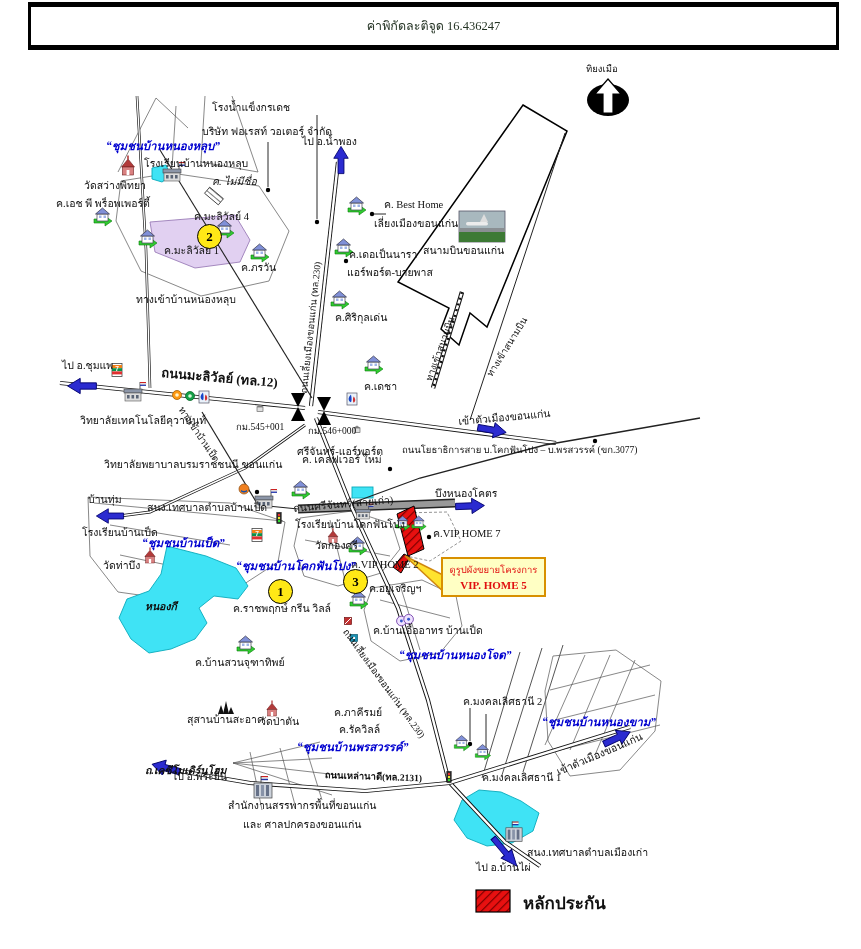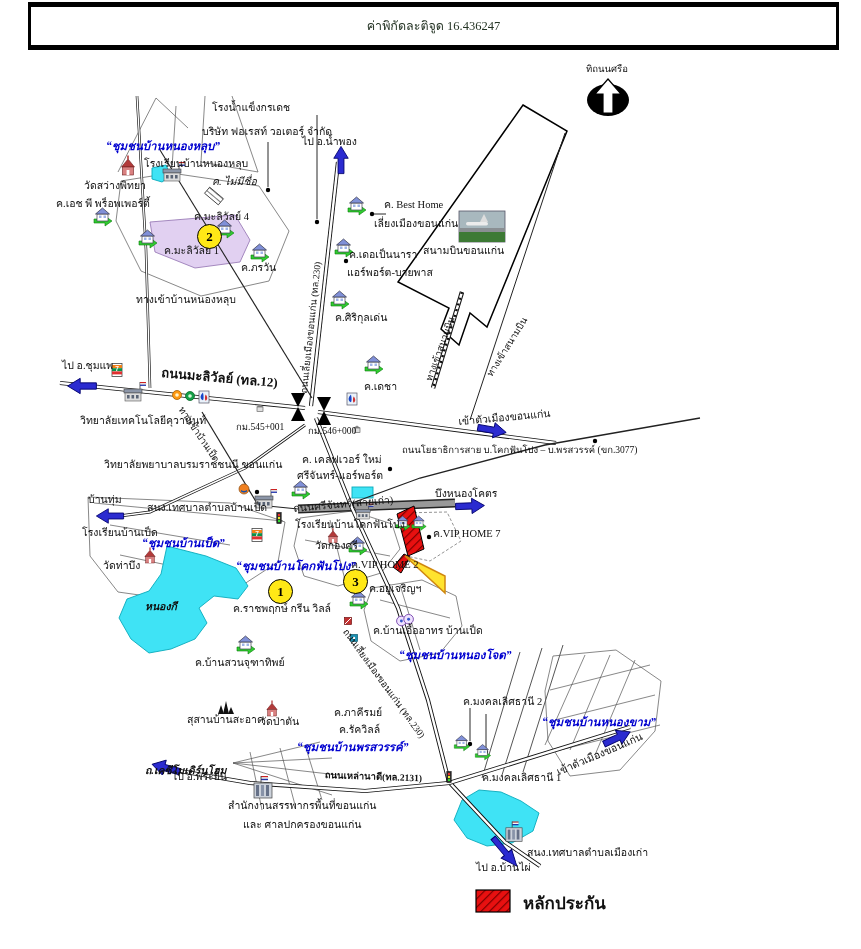--- a/index.html
+++ b/index.html
@@ -334,21 +334,21 @@
     </g>
 
     <g>
       <ellipse cx="608" cy="100" rx="21" ry="16" fill="#000"></ellipse>
       <polygon points="608,79 621,94 613,94 613,113 603,113 603,94 595,94" fill="#fff" stroke="#000" stroke-width="1.2"></polygon>
     </g>
 
     <rect x="476" y="890" width="34" height="22" fill="url(#redhatch)" stroke="#000" stroke-width="1.2"></rect>
   </svg>
 
-  <div class="lbl sm" style="left:586px;top:64px">ทิถนนศรือ</div>
+  <div class="lbl sm" style="left:586px;top:64px">ทิยงเมือ</div>
   <div class="lbl und" style="left:212px;top:102px">โรงน้ำแข็งกรเดช</div>
   <div class="lbl und" style="left:202px;top:126px">บริษัท ฟอเรสท์ วอเตอร์ จำกัด</div>
   <div class="lbl" style="left:302px;top:136px">ไป อ.น้ำพอง</div>
   <div class="lbl comm" style="left:106px;top:140px">“ชุมชนบ้านหนองหลุบ”</div>
   <div class="lbl" style="left:144px;top:158px">โรงเรียนบ้านหนองหลุบ</div>
   <div class="lbl" style="left:84px;top:180px">วัดสว่างพิทยา</div>
   <div class="lbl" style="left:56px;top:198px">ค.เอช พี พร็อพเพอร์ตี้</div>
   <div class="lbl ital und" style="left:212px;top:176px">ค. ไม่มีชื่อ</div>
   <div class="lbl" style="left:194px;top:211px">ค.มะลิวัลย์ 4</div>
   <div class="lbl" style="left:164px;top:245px">ค.มะลิวัลย์ 1</div>
@@ -365,21 +365,21 @@
   <div class="lbl rot sm" style="left:485px;top:373px;transform:rotate(-58deg)">ทางเข้าสนามบิน</div>
   <div class="lbl" style="left:62px;top:360px">ไป อ.ชุมแพ</div>
   <div class="lbl rot road" style="left:162px;top:366px;transform:rotate(5deg)">ถนนมะลิวัลย์ (ทล.12)</div>
   <div class="lbl" style="left:80px;top:415px">วิทยาลัยเทคโนโลยีคุวานันท์</div>
   <div class="lbl sm" style="left:236px;top:422px">กม.545+001</div>
   <div class="lbl sm" style="left:308px;top:426px">กม.546+000</div>
   <div class="lbl" style="left:364px;top:381px">ค.เดชา</div>
   <div class="lbl rot" style="left:458px;top:416px;transform:rotate(-5deg)">เข้าตัวเมืองขอนแก่น</div>
   <div class="lbl und sm" style="left:402px;top:445px">ถนนโยธาธิการสาย บ.โคกฟันโปง – บ.พรสวรรค์ (ขก.3077)</div>
   <div class="lbl" style="left:302px;top:454px">ค. เคลฟเวอร์ ใหม่</div>
-  <div class="lbl und" style="left:297px;top:470px">ศรีจันทร์-แอร์พอร์ต</div>
+  <div class="lbl und" style="left:297px;top:446px">ศรีจันทร์-แอร์พอร์ต</div>
   <div class="lbl und" style="left:104px;top:459px">วิทยาลัยพยาบาลบรมราชชนนี ขอนแก่น</div>
   <div class="lbl" style="left:88px;top:494px">บ้านทุ่ม</div>
   <div class="lbl und" style="left:147px;top:502px">สนง.เทศบาลตำบลบ้านเป็ด</div>
   <div class="lbl rot" style="left:293px;top:503px;transform:rotate(-5deg)">ถนนศรีจันทร์(สายเก่า)</div>
   <div class="lbl" style="left:435px;top:488px">บึงหนองโคตร</div>
   <div class="lbl" style="left:295px;top:519px">โรงเรียนบ้านโคกฟันโปง</div>
   <div class="lbl" style="left:315px;top:540px">วัดกองศรี</div>
   <div class="lbl" style="left:433px;top:528px">ค.VIP HOME 7</div>
   <div class="lbl" style="left:351px;top:559px">ค.VIP HOME 2</div>
   <div class="lbl comm" style="left:236px;top:560px">“ชุมชนบ้านโคกฟันโปง”</div>
@@ -408,17 +408,21 @@
   <div class="lbl" style="left:228px;top:800px">สำนักงานสรรพากรพื้นที่ขอนแก่น</div>
   <div class="lbl" style="left:243px;top:819px">และ ศาลปกครองขอนแก่น</div>
   <div class="lbl" style="left:527px;top:847px">สนง.เทศบาลตำบลเมืองเก่า</div>
   <div class="lbl" style="left:476px;top:862px">ไป อ.บ้านไผ่</div>
   <div class="lbl rot sm" style="left:185px;top:405px;transform:rotate(56deg)">ทางเข้าบ้านเป็ด</div>
 
   <div class="numc" style="left:197px;top:224px">2</div>
   <div class="numc" style="left:268px;top:579px">1</div>
   <div class="numc" style="left:343px;top:569px">3</div>
 
+  <div class="callout">
+    <div class="l1">ดูรูปผังขยายโครงการ</div>
+    <div class="l2">VIP. HOME 5</div>
+  </div>
 
   <div class="legend-lbl">หลักประกัน</div>
 
   </div>
 </div>
 
 </body></html>

